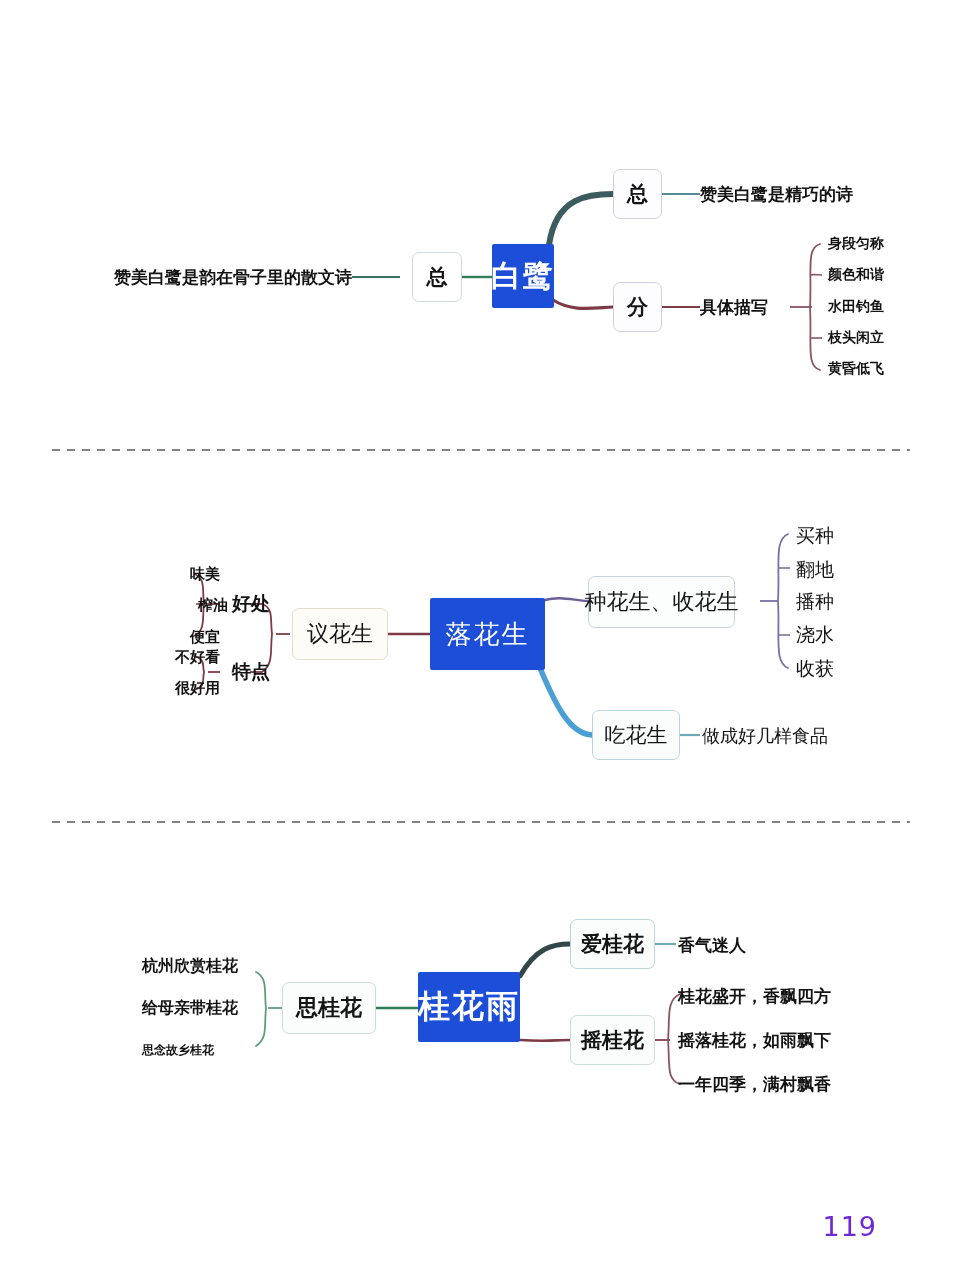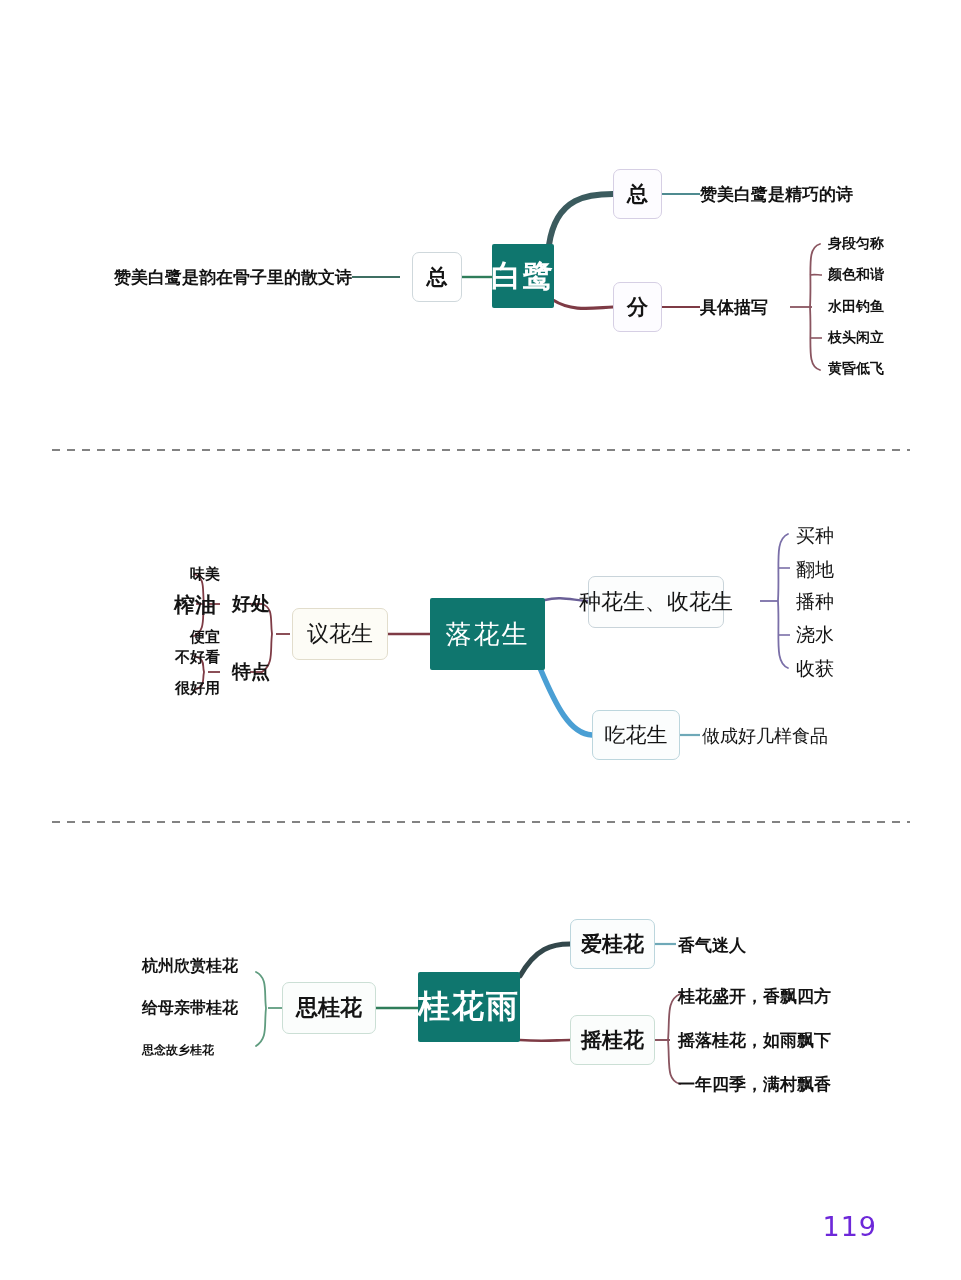--- a/index.html
+++ b/index.html
@@ -11,21 +11,21 @@
     overflow:hidden;
     position:relative;
   }
   .page{position:absolute;inset:0;}
   svg.wires{position:absolute;left:0;top:0;width:961px;height:1280px;pointer-events:none;}
 
   
   .node{position:absolute;box-sizing:border-box;display:flex;align-items:center;justify-content:center;white-space:nowrap;}
 
   .root{
-    background:#0f766e;
+    background:#1d4ed8;
     color:#ffffff;
     font-weight:700;
     letter-spacing:2px;
     border-radius:2px;
     box-shadow:0 0 0 0 rgba(0,0,0,0);
   }
 
   .boxed{
     background:#ffffff;
     border:1.6px solid #cfd8dc;
@@ -132,34 +132,34 @@
 
   <div class="node plain" style="left:700px;top:294px;width:92px;height:26px;font-size:17px;justify-content:flex-start;">具体描写</div>
 
   <div class="node plain" style="left:828px;top:233px;width:110px;height:22px;font-size:14px;justify-content:flex-start;">身段匀称</div>
   <div class="node plain" style="left:828px;top:264px;width:110px;height:22px;font-size:14px;justify-content:flex-start;">颜色和谐</div>
   <div class="node plain" style="left:828px;top:296px;width:110px;height:22px;font-size:14px;justify-content:flex-start;">水田钓鱼</div>
   <div class="node plain" style="left:828px;top:327px;width:110px;height:22px;font-size:14px;justify-content:flex-start;">枝头闲立</div>
   <div class="node plain" style="left:828px;top:358px;width:110px;height:22px;font-size:14px;justify-content:flex-start;">黄昏低飞</div>
 
   <div class="node plain" style="left:148px;top:562px;width:72px;height:24px;font-size:15px;justify-content:flex-end;">味美</div>
-  <div class="node plain" style="left:144px;top:593px;width:72px;height:24px;font-size:21px;justify-content:flex-end;font-family:Liberation Serif, serif;">榨油</div>
+  <div class="node plain" style="left:156px;top:593px;width:72px;height:24px;font-size:15px;justify-content:flex-end;font-family:Liberation Serif, serif;">榨油</div>
   <div class="node plain" style="left:148px;top:625px;width:72px;height:24px;font-size:15px;justify-content:flex-end;">便宜</div>
 
   <div class="node plain" style="left:140px;top:645px;width:80px;height:24px;font-size:15px;justify-content:flex-end;">不好看</div>
   <div class="node plain" style="left:140px;top:676px;width:80px;height:24px;font-size:15px;justify-content:flex-end;">很好用</div>
 
   <div class="node plain" style="left:222px;top:590px;width:58px;height:28px;font-size:19px;">好处</div>
   <div class="node plain" style="left:222px;top:658px;width:58px;height:28px;font-size:19px;">特点</div>
 
   <div class="node boxed cream" style="left:292px;top:608px;width:96px;height:52px;font-size:22px;font-weight:400;">议花生</div>
 
   <div class="node root" style="left:430px;top:598px;width:115px;height:72px;font-size:26px;font-weight:400;">落花生</div>
 
-  <div class="node boxed slate" style="left:588px;top:576px;width:136px;height:52px;font-size:22px;font-weight:400;">种花生、收花生</div>
+  <div class="node boxed slate" style="left:588px;top:576px;width:147px;height:52px;font-size:22px;font-weight:400;">种花生、收花生</div>
 
   <div class="node plain" style="left:796px;top:523px;width:92px;height:26px;font-size:19px;justify-content:flex-start;font-weight:400;">买种</div>
   <div class="node plain" style="left:796px;top:557px;width:92px;height:26px;font-size:19px;justify-content:flex-start;font-weight:400;">翻地</div>
   <div class="node plain" style="left:796px;top:589px;width:92px;height:26px;font-size:19px;justify-content:flex-start;font-weight:400;">播种</div>
   <div class="node plain" style="left:796px;top:622px;width:92px;height:26px;font-size:19px;justify-content:flex-start;font-weight:400;">浇水</div>
   <div class="node plain" style="left:796px;top:656px;width:92px;height:26px;font-size:19px;justify-content:flex-start;font-weight:400;">收获</div>
 
   <div class="node boxed teal" style="left:592px;top:710px;width:88px;height:50px;font-size:21px;font-weight:400;">吃花生</div>
 
   <div class="node plain" style="left:702px;top:723px;width:160px;height:26px;font-size:18px;justify-content:flex-start;font-weight:400;">做成好几样食品</div>

